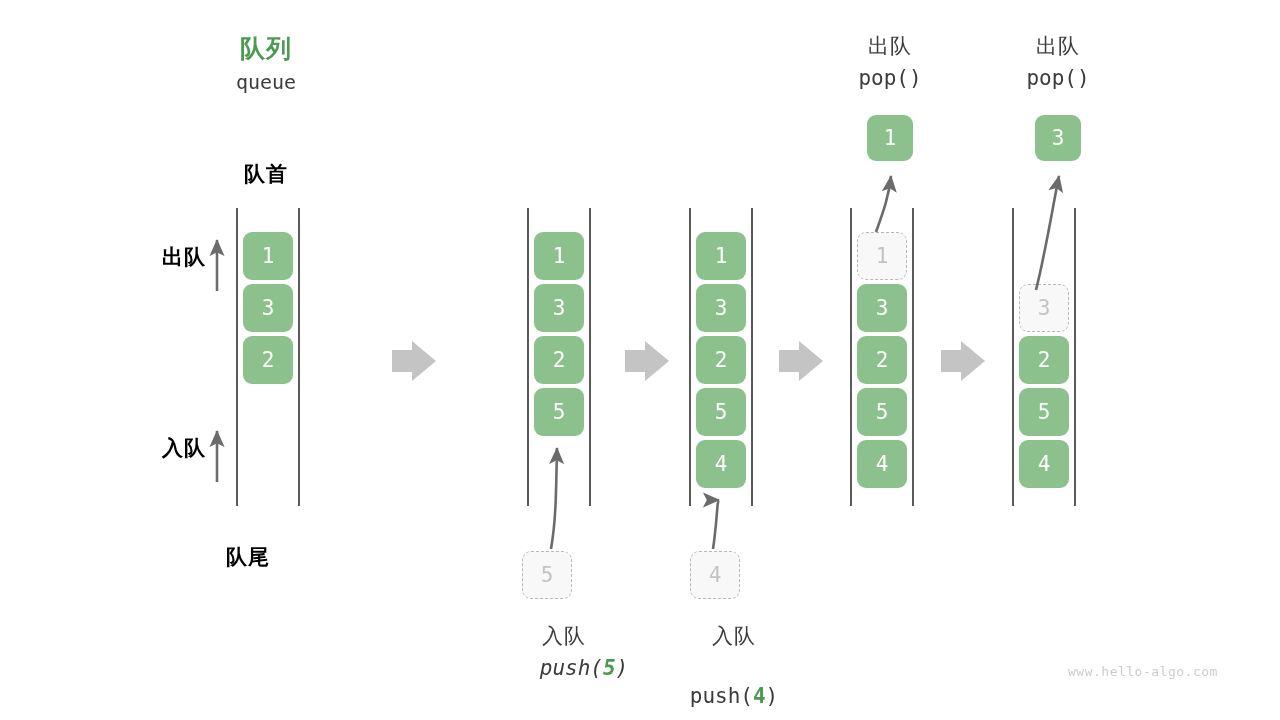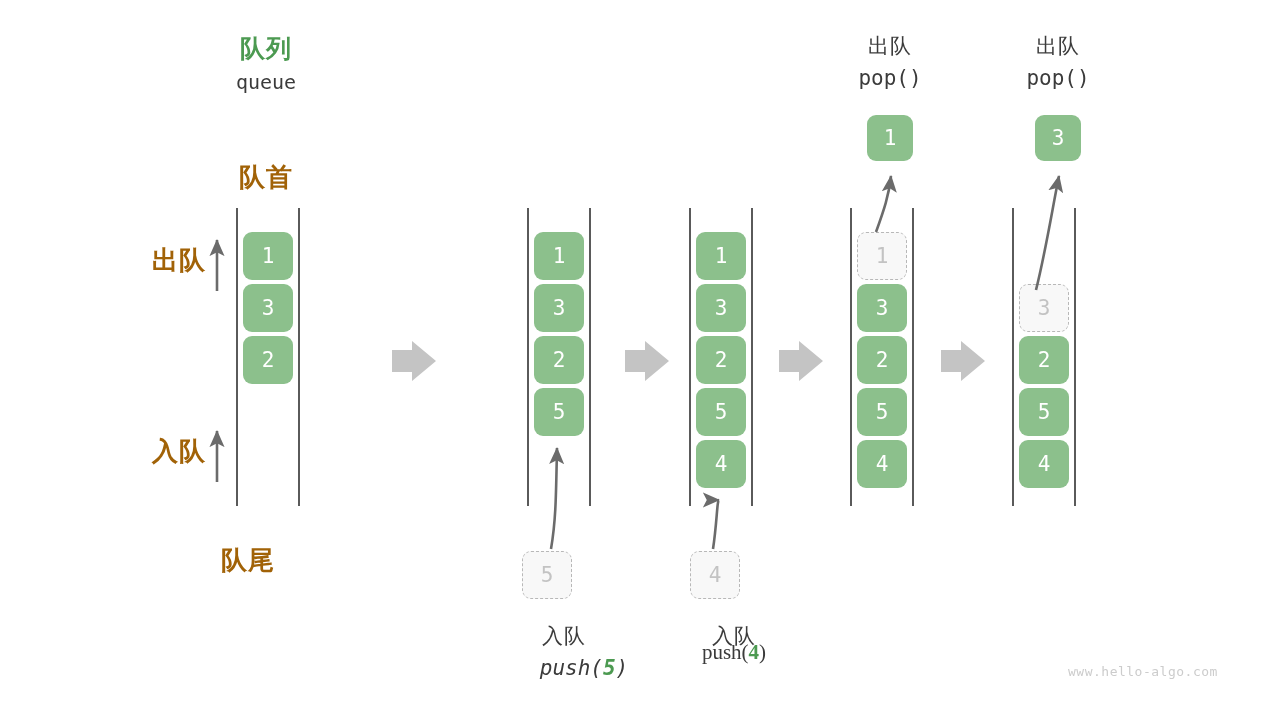--- a/index.html
+++ b/index.html
@@ -28,22 +28,22 @@
   }
   .title-mono {
     font-family: "DejaVu Sans Mono", "Liberation Mono", monospace;
     font-size: 20px;
     color: #3b3b3b;
     white-space: nowrap;
     text-align: center;
   }
   .label-cn {
     font-weight: bold;
-    font-size: 26px;
-    color: #a16207;
+    font-size: 21px;
+    color: #000000;
     white-space: nowrap;
     text-align: center;
     letter-spacing: 1px;
   }
   .op-cn {
     font-size: 21px;
     color: #3b3b3b;
     white-space: nowrap;
     text-align: center;
     letter-spacing: 1px;
@@ -152,21 +152,21 @@
     <div class="abs rail" style="left:751px; top:208px; height:298px;"></div>
     <div class="abs" style="left:696px; top:232px;">
       <div class="cell filled">1</div>
       <div class="cell filled" style="margin-top:4px;">3</div>
       <div class="cell filled" style="margin-top:4px;">2</div>
       <div class="cell filled" style="margin-top:4px;">5</div>
       <div class="cell filled" style="margin-top:4px;">4</div>
     </div>
     <div class="abs cell ghost" style="left:690px; top:551px;">4</div>
     <div class="abs op-cn" style="left:664px; top:622px; width:140px;">入队</div>
-    <div class="abs op-mono" style="left:664px; top:640px; width:140px;font-family:Liberation Serif, serif;"><span>push(</span><span class="num">4</span><span>)</span></div>
+    <div class="abs op-mono" style="left:664px; top:684px; width:140px;"><span>push(</span><span class="num">4</span><span>)</span></div>
   </div>
 
   <div class="abs">
     <div class="abs op-cn" style="left:820px; top:32px; width:140px;">出队</div>
     <div class="abs op-mono" style="left:820px; top:66px; width:140px;">pop()</div>
     <div class="abs popped" style="left:867px; top:115px;">1</div>
 
     <div class="abs rail" style="left:850px; top:208px; height:298px;"></div>
     <div class="abs rail" style="left:912px; top:208px; height:298px;"></div>
     <div class="abs" style="left:857px; top:232px;">

